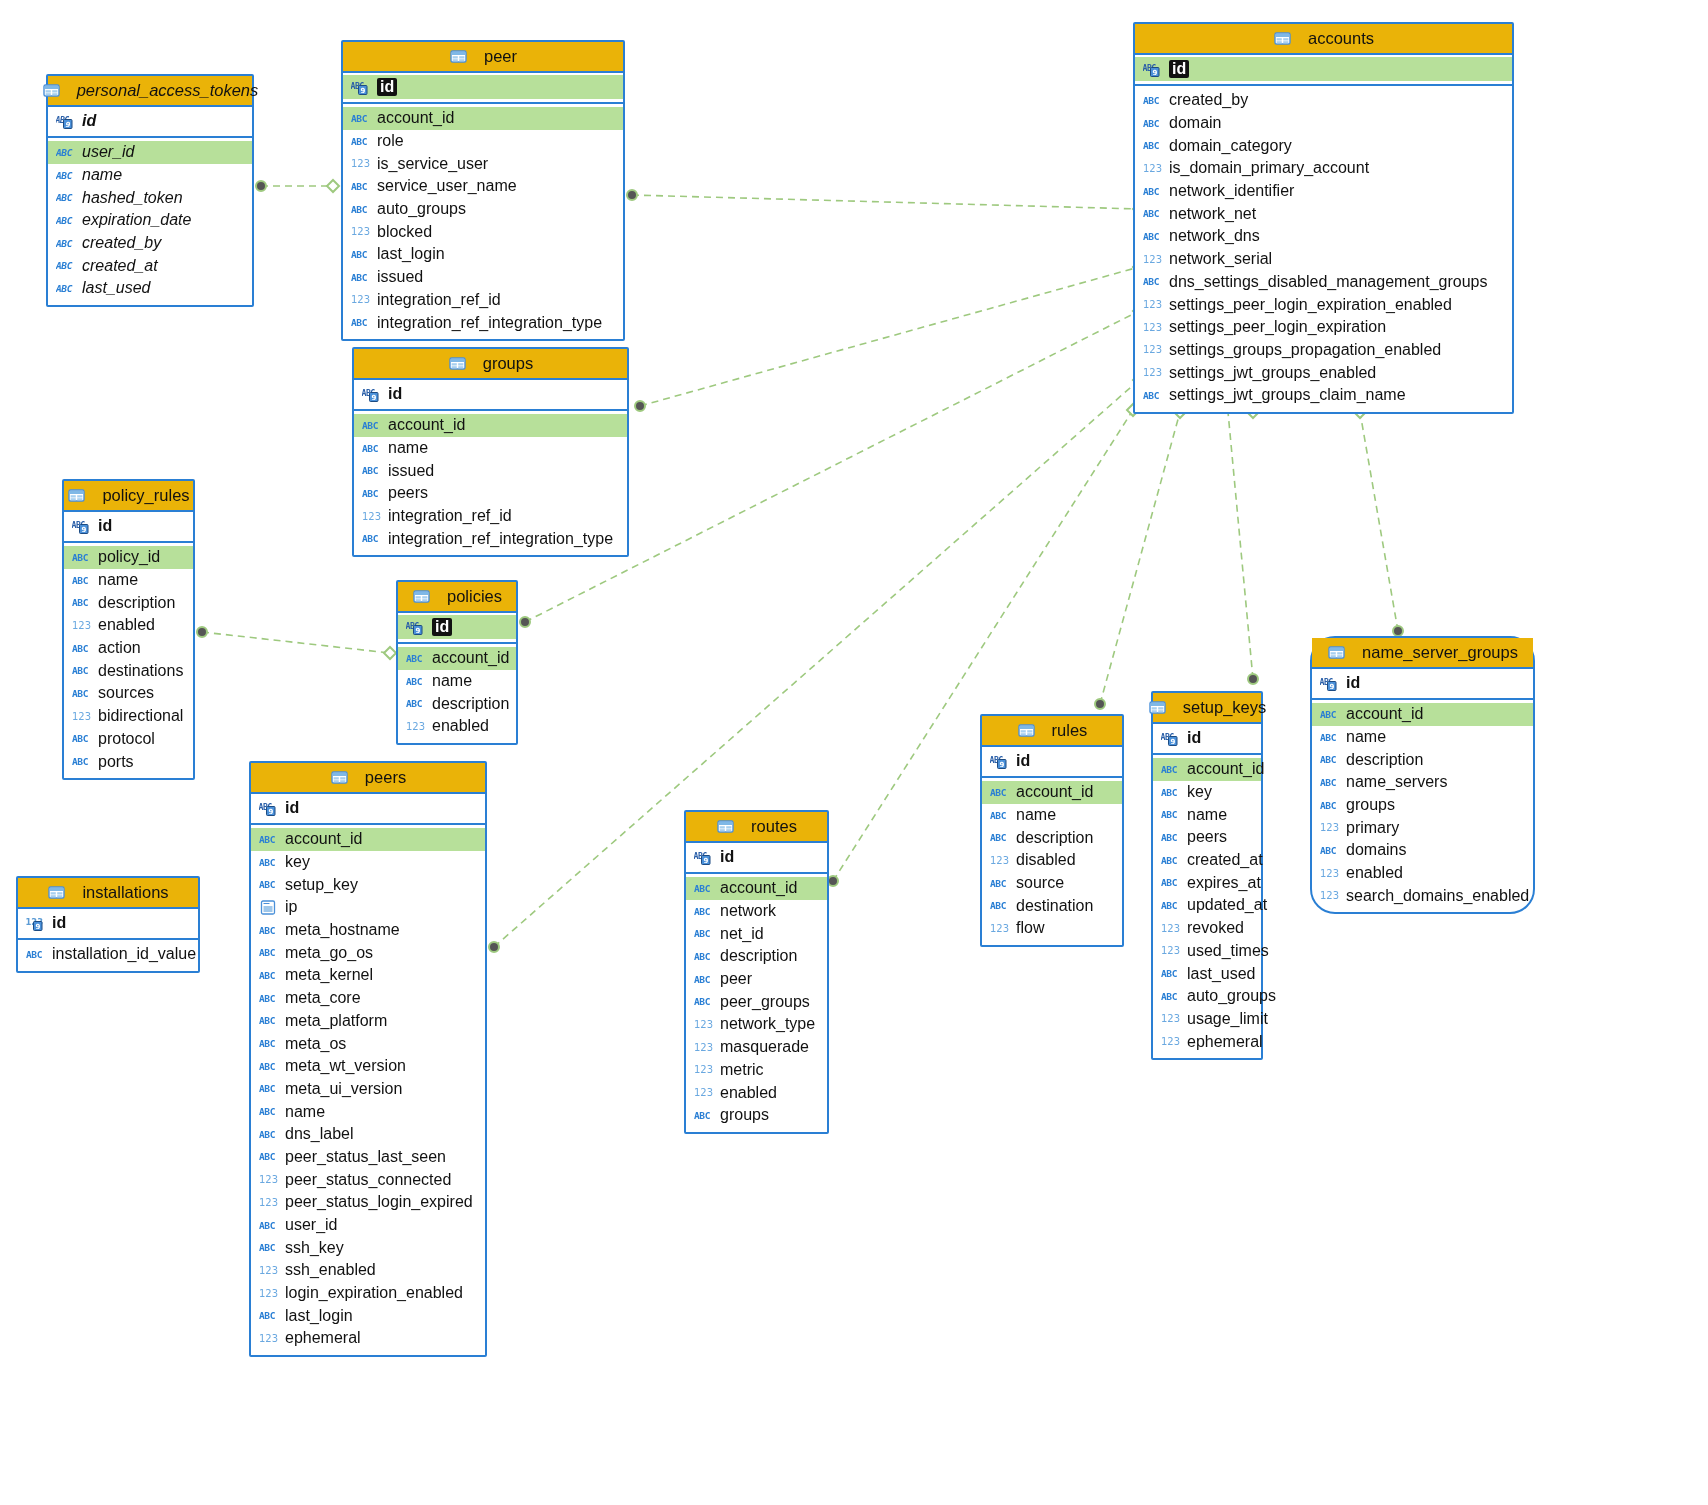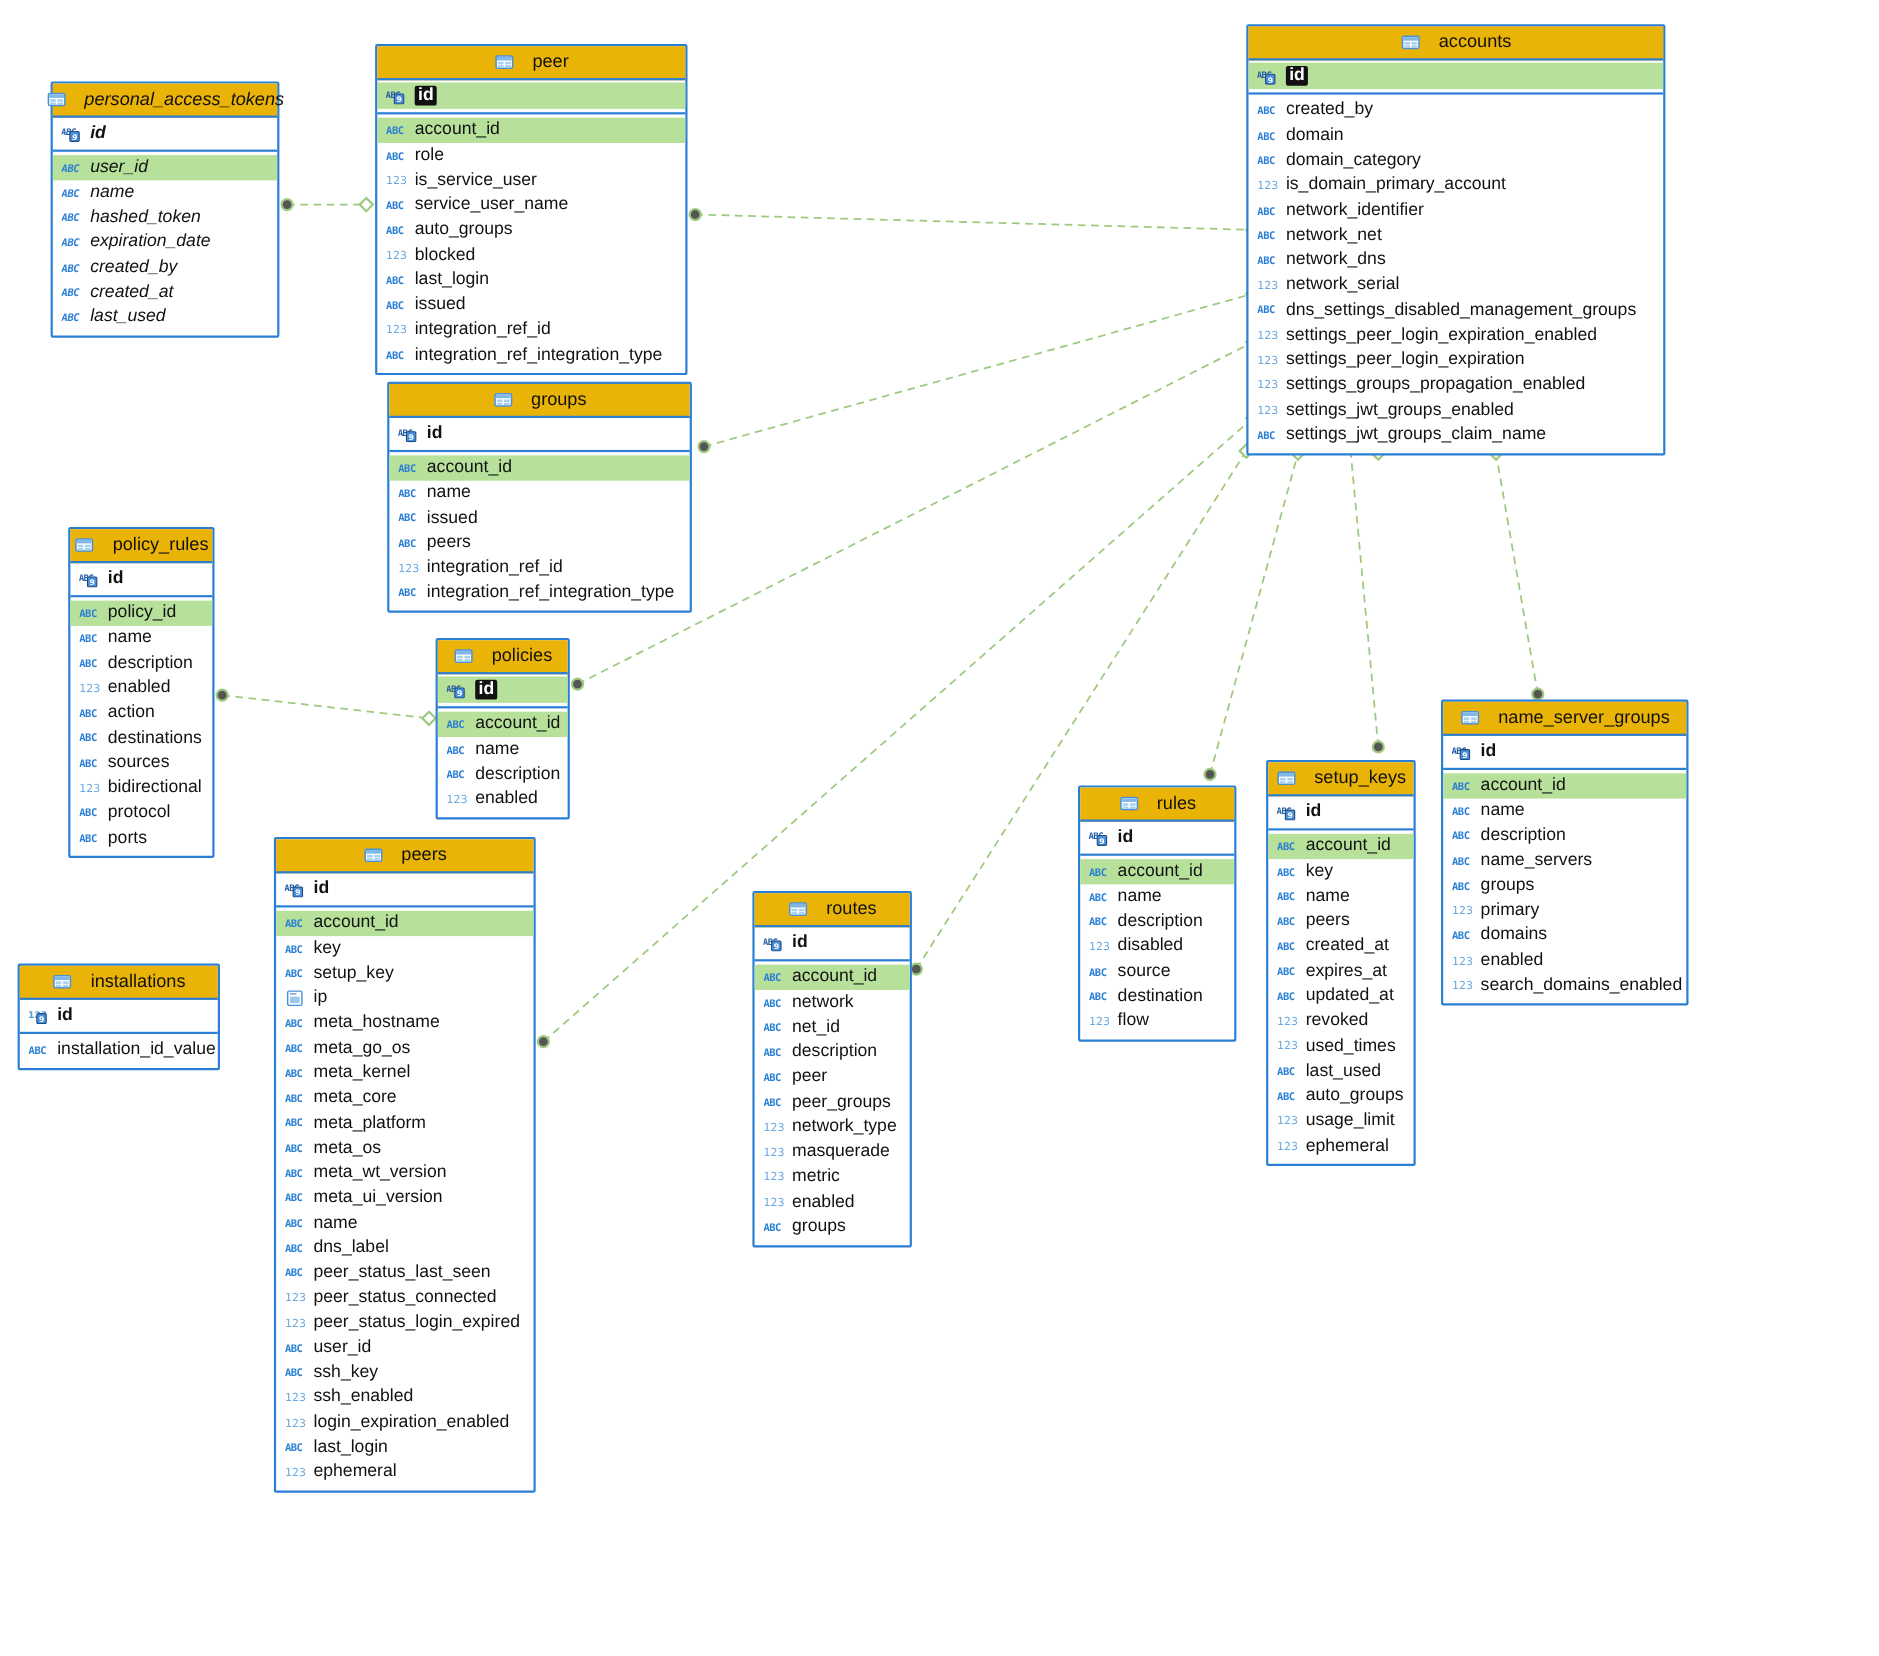--- a/index.html
+++ b/index.html
@@ -1117,21 +1117,21 @@
         <div class="col">
           <span class="tic">
             <svg width="19" height="14" viewBox="0 0 19 14">
               <text x="0" y="11" font-family="DejaVu Sans, sans-serif" font-size="10" fill="#6aa8e0">123</text>
             </svg>
           </span>
           <span class="col-name">flow</span>
         </div>
       </div>
     </div>
-    <div class="entity" style="left: 1151px; top: 691px; width: 136px; text-align: center;">
+    <div class="entity" style="left: 1151px; top: 691px; width: 112px; text-align: center;">
       <div class="entity-header">
         <span class="tbl-glyph"><svg width="19" height="15" viewBox="0 0 19 15">
             <rect x="2" y="2" width="15" height="11" rx="1.5" fill="#ffffff" stroke="#4a90d9" stroke-width="1.4"></rect>
             <rect x="2.8" y="2.8" width="13.4" height="3.2" fill="#7fb8e6"></rect>
             <rect x="3.6" y="7.2" width="5.2" height="2.3" fill="#a8d0ef"></rect>
             <rect x="10.2" y="7.2" width="5.2" height="2.3" fill="#a8d0ef"></rect>
             <rect x="3.6" y="10.2" width="5.2" height="2.2" fill="#a8d0ef"></rect>
             <rect x="10.2" y="10.2" width="5.2" height="2.2" fill="#a8d0ef"></rect>
           </svg></span>
         <span class="entity-title">setup_keys</span>
@@ -1248,21 +1248,21 @@
         <div class="col">
           <span class="tic">
             <svg width="19" height="14" viewBox="0 0 19 14">
               <text x="0" y="11" font-family="DejaVu Sans, sans-serif" font-size="10" fill="#6aa8e0">123</text>
             </svg>
           </span>
           <span class="col-name">ephemeral</span>
         </div>
       </div>
     </div>
-    <div class="entity" style="left: 1310px; top: 636px; width: 225px;">
+    <div class="entity" style="left: 1310px; top: 636px; width: 225px; border-radius: 25px;">
       <div class="entity-header">
         <span class="tbl-glyph"><svg width="19" height="15" viewBox="0 0 19 15">
             <rect x="2" y="2" width="15" height="11" rx="1.5" fill="#ffffff" stroke="#4a90d9" stroke-width="1.4"></rect>
             <rect x="2.8" y="2.8" width="13.4" height="3.2" fill="#7fb8e6"></rect>
             <rect x="3.6" y="7.2" width="5.2" height="2.3" fill="#a8d0ef"></rect>
             <rect x="10.2" y="7.2" width="5.2" height="2.3" fill="#a8d0ef"></rect>
             <rect x="3.6" y="10.2" width="5.2" height="2.2" fill="#a8d0ef"></rect>
             <rect x="10.2" y="10.2" width="5.2" height="2.2" fill="#a8d0ef"></rect>
           </svg></span>
         <span class="entity-title">name_server_groups</span>

